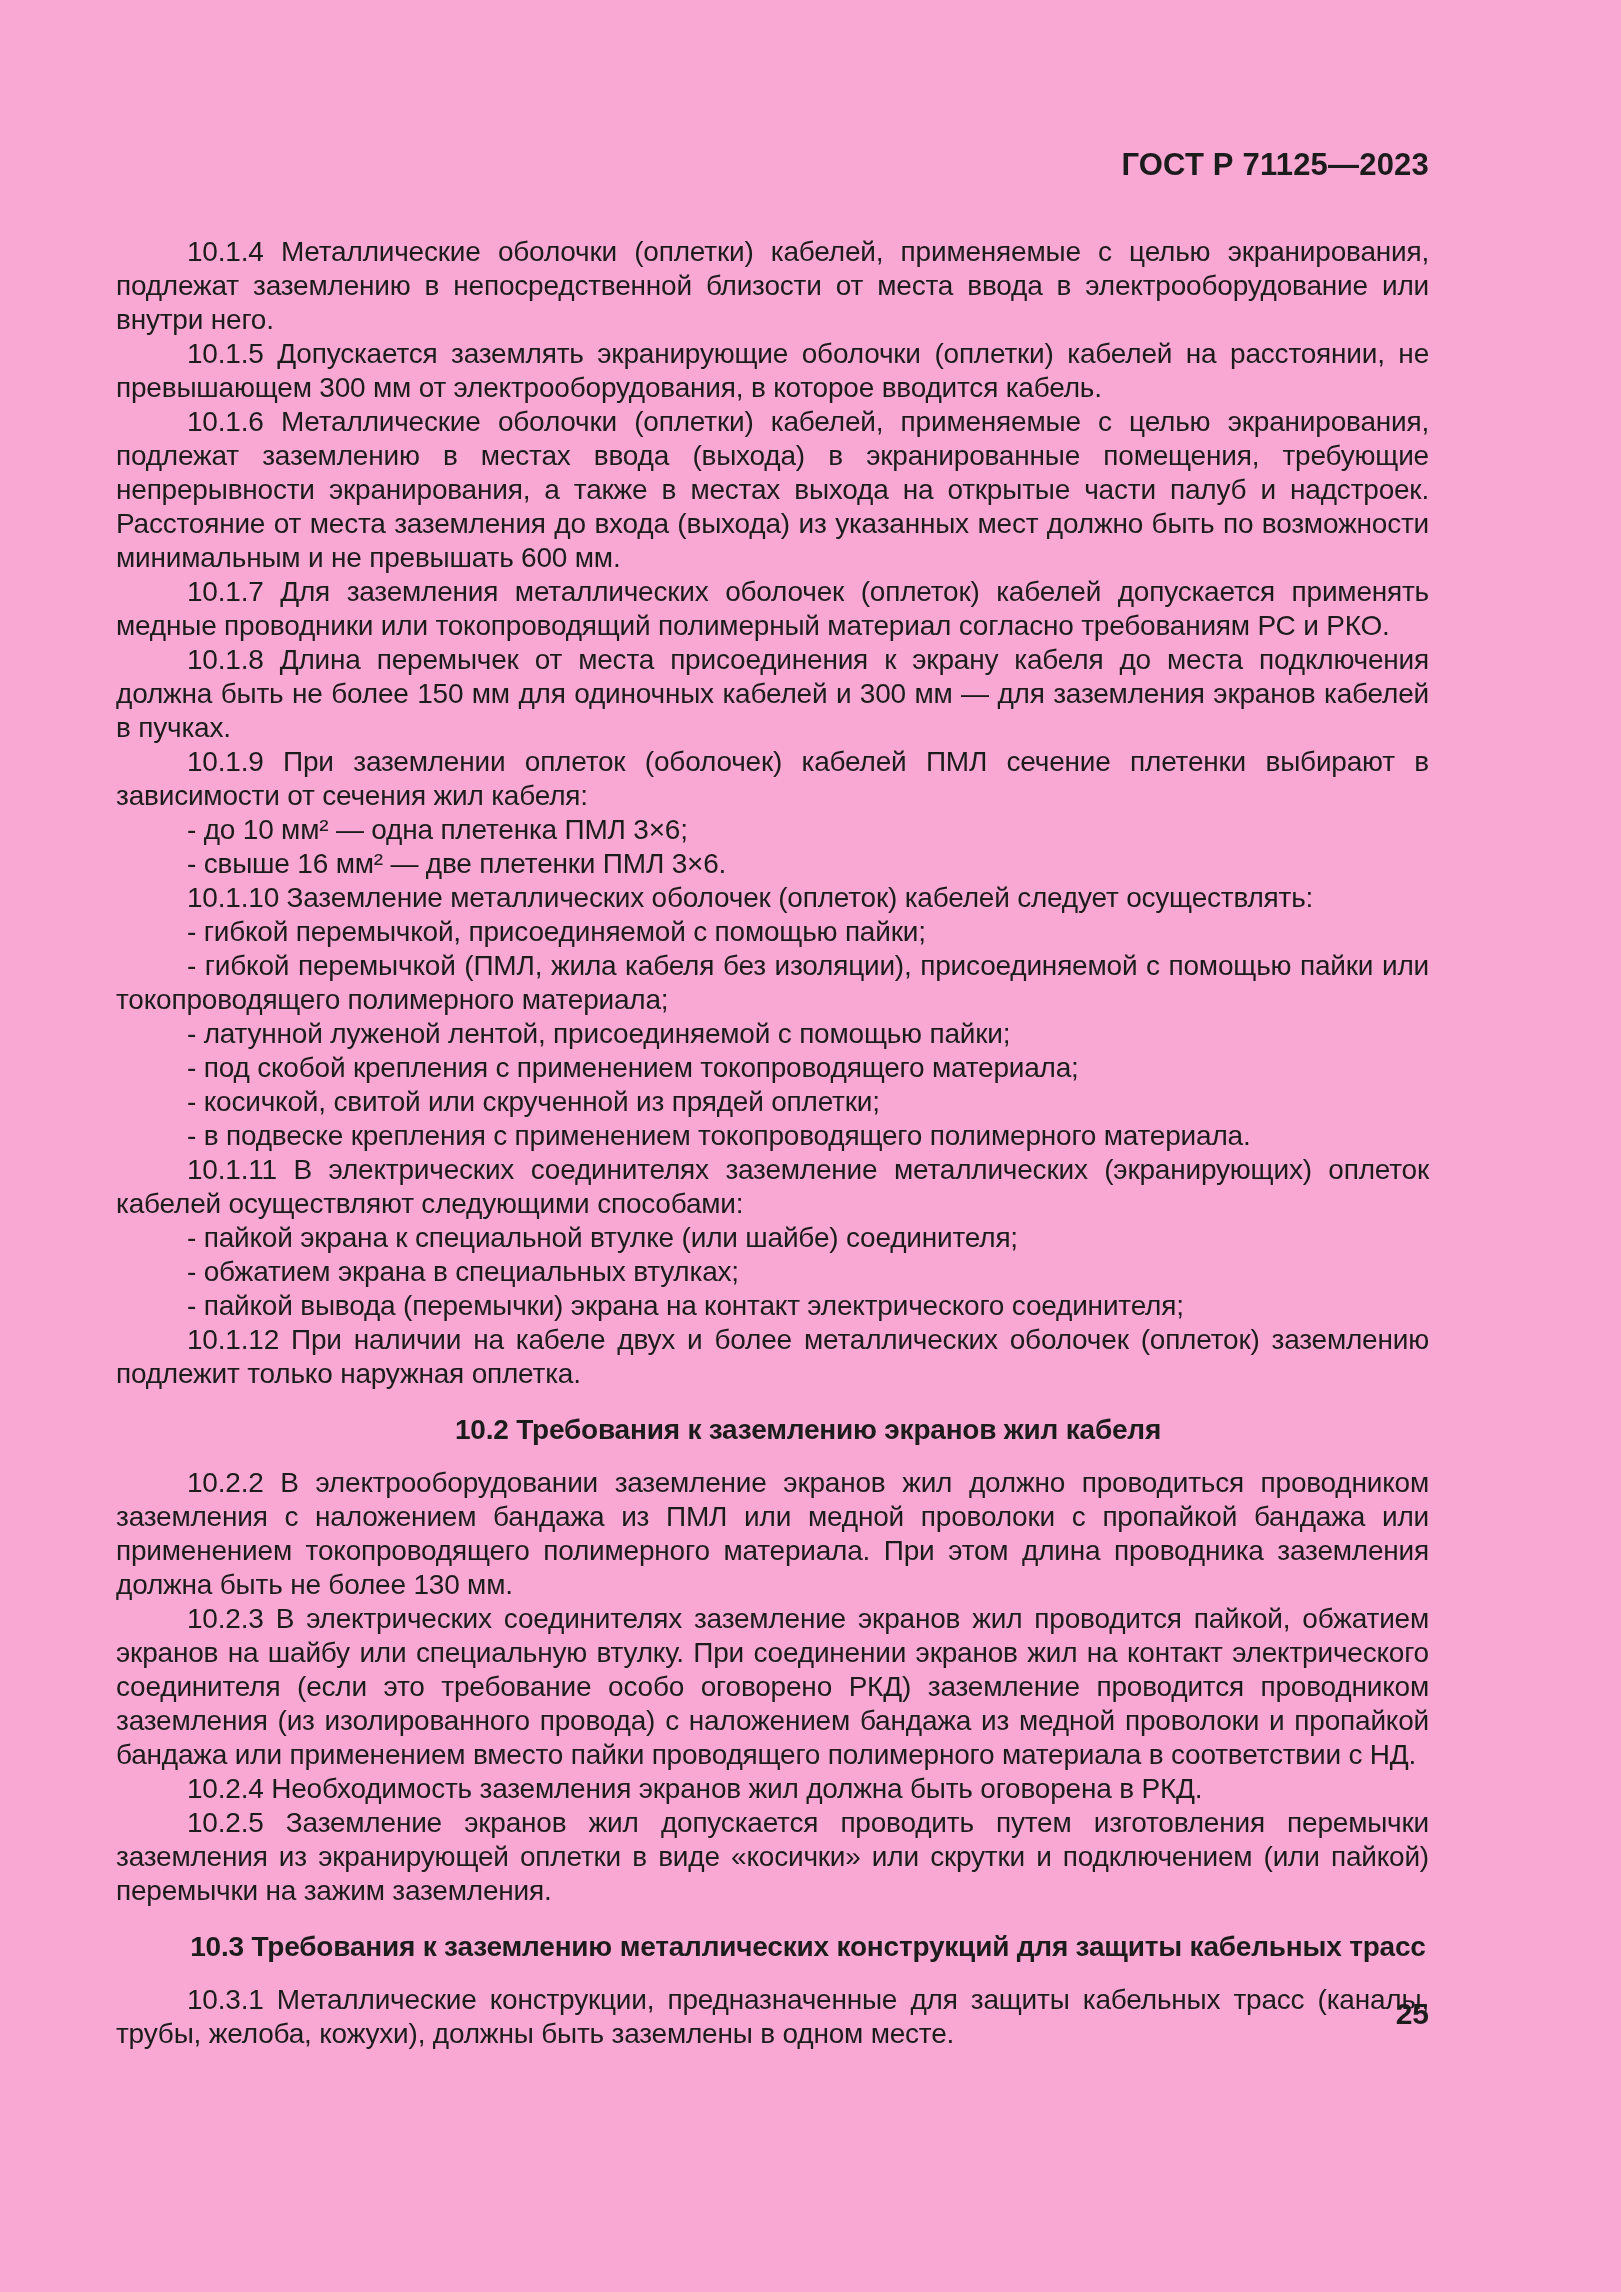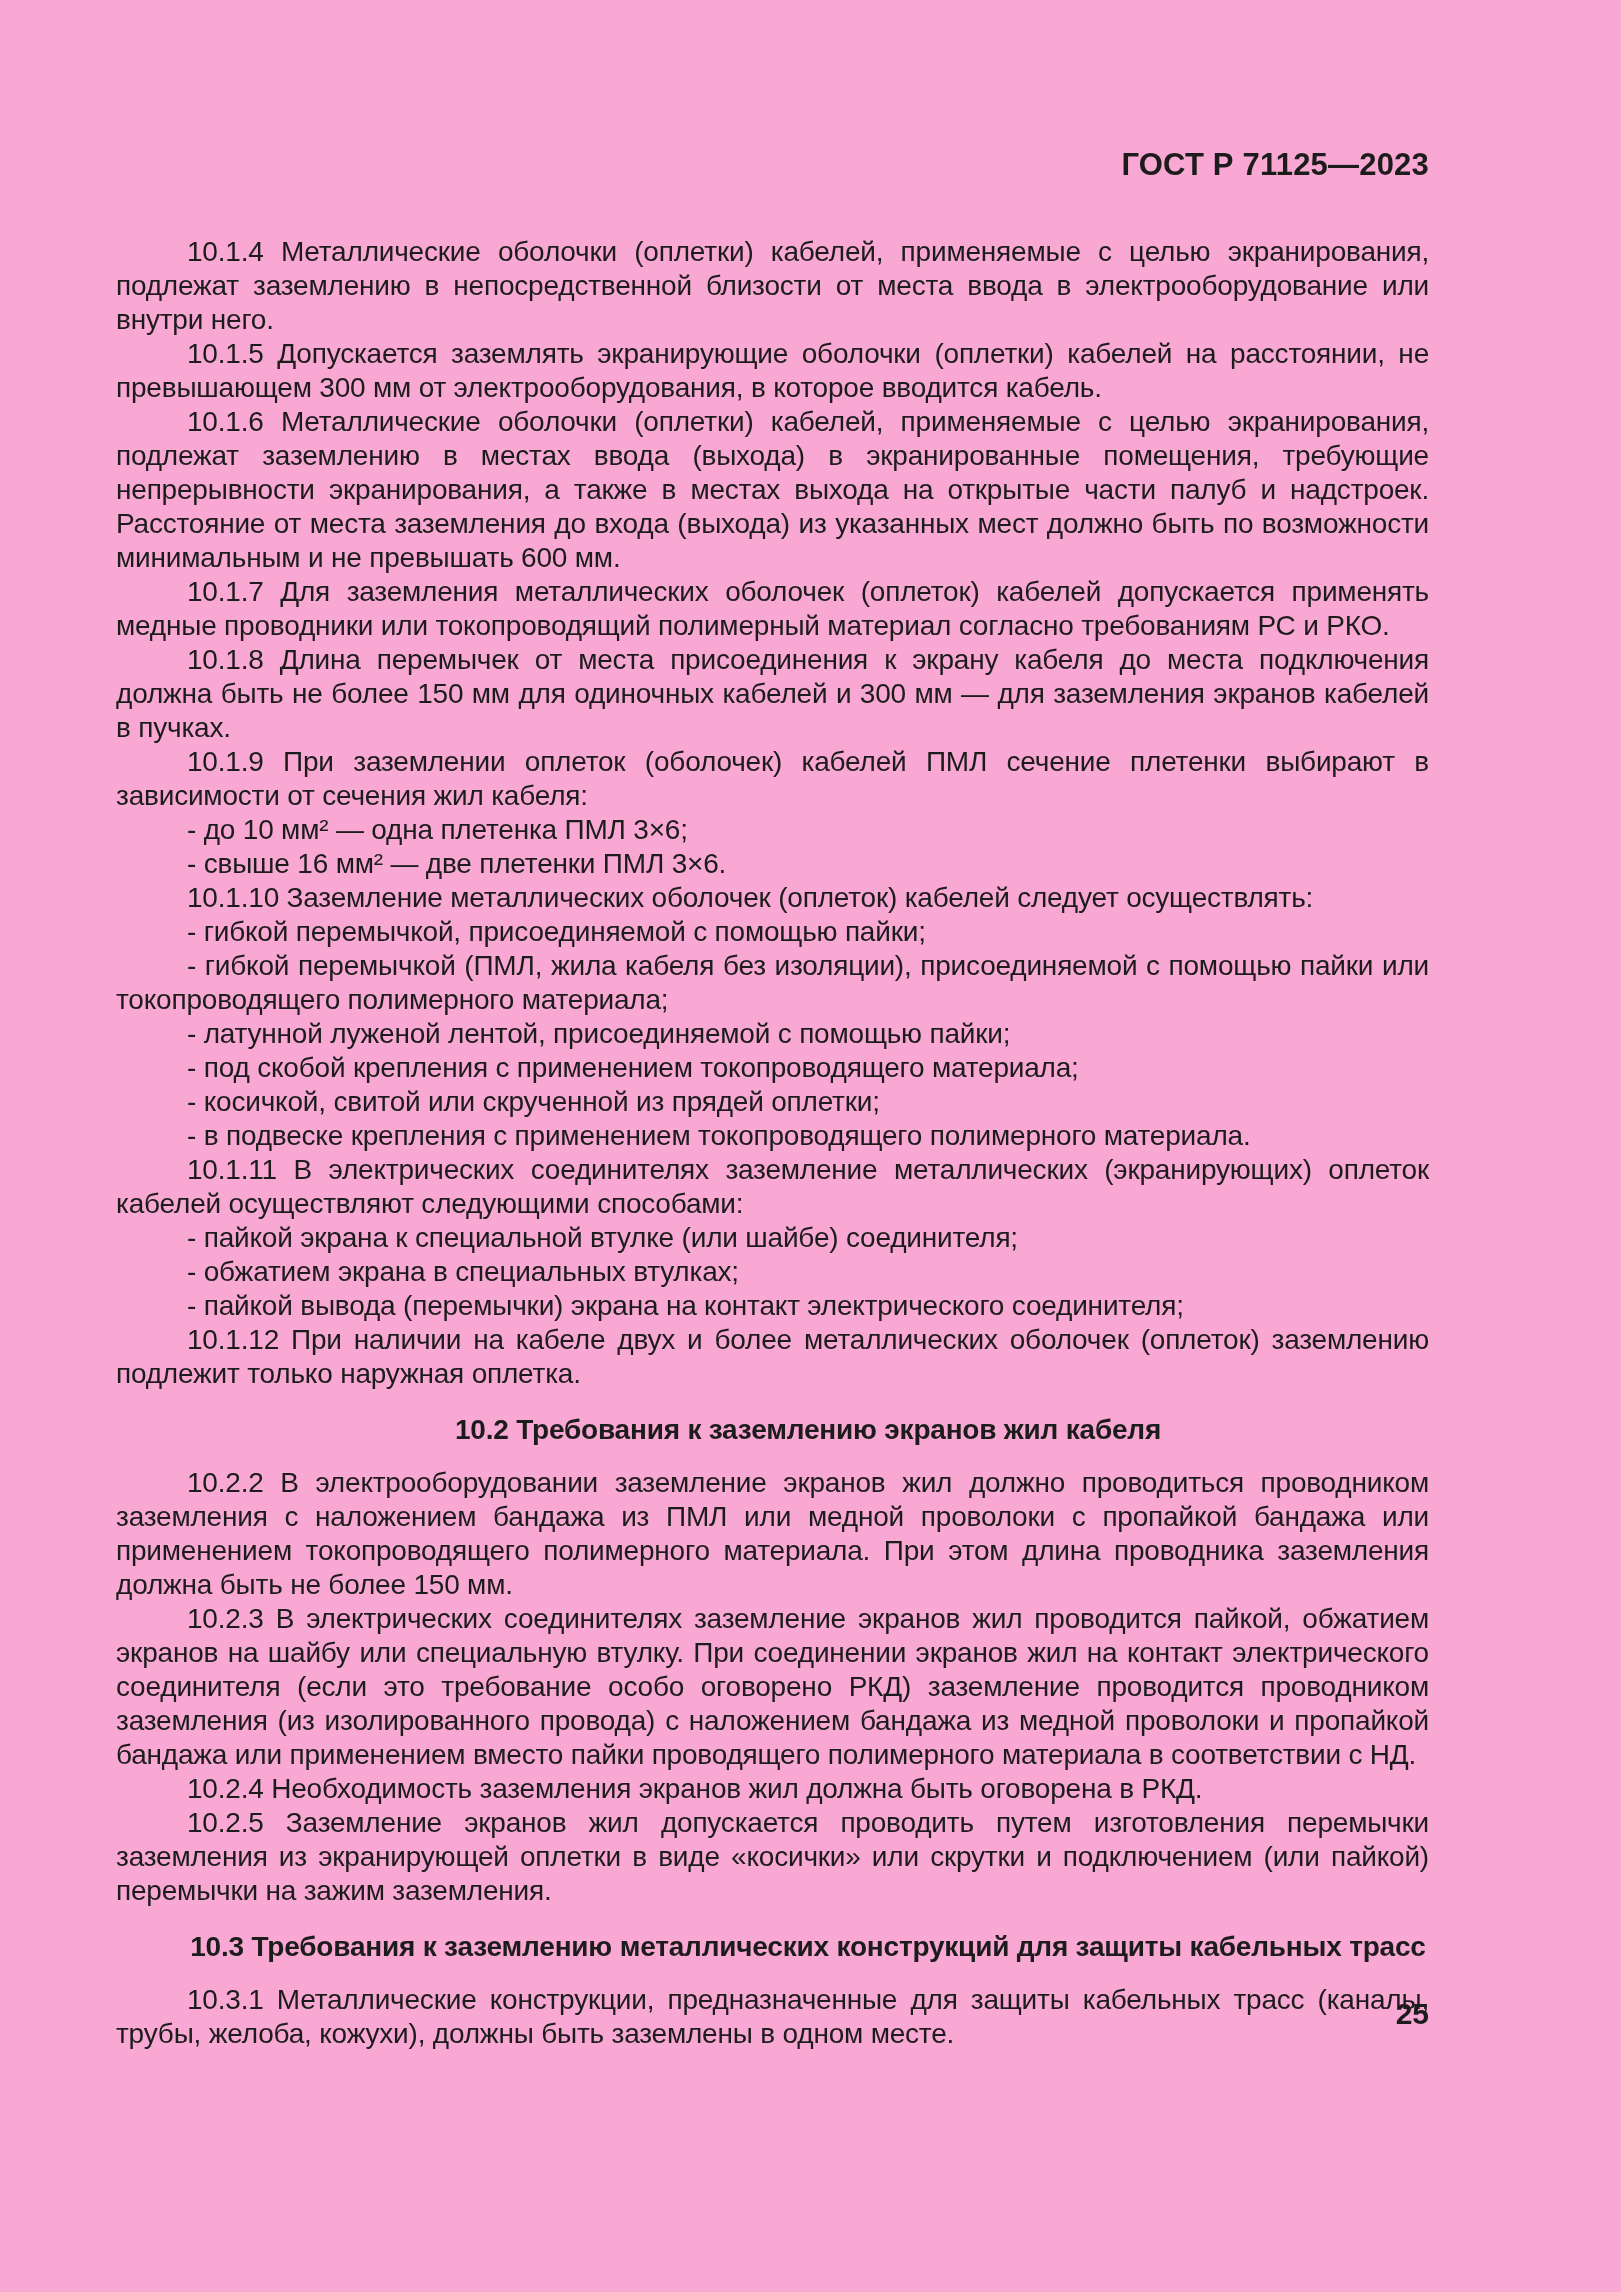--- a/index.html
+++ b/index.html
@@ -81,21 +81,21 @@
       <p>- латунной луженой лентой, присоединяемой с помощью пайки;</p>
       <p>- под скобой крепления с применением токопроводящего материала;</p>
       <p>- косичкой, свитой или скрученной из прядей оплетки;</p>
       <p>- в подвеске крепления с применением токопроводящего полимерного материала.</p>
       <p>10.1.11 В электрических соединителях заземление металлических (экранирующих) оплеток кабелей осуществляют следующими способами:</p>
       <p>- пайкой экрана к специальной втулке (или шайбе) соединителя;</p>
       <p>- обжатием экрана в специальных втулках;</p>
       <p>- пайкой вывода (перемычки) экрана на контакт электрического соединителя;</p>
       <p>10.1.12 При наличии на кабеле двух и более металлических оболочек (оплеток) заземлению подлежит только наружная оплетка.</p>
       <h2>10.2 Требования к заземлению экранов жил кабеля</h2>
-      <p>10.2.2 В электрооборудовании заземление экранов жил должно проводиться проводником заземления с наложением бандажа из ПМЛ или медной проволоки с пропайкой бандажа или применением токопроводящего полимерного материала. При этом длина проводника заземления должна быть не более 150 мм.</p>
+      <p>10.2.2 В электрооборудовании заземление экранов жил должно проводиться проводником заземления с наложением бандажа из ПМЛ или медной проволоки с пропайкой бандажа или применением токопроводящего полимерного материала. При этом длина проводника заземления должна быть не более 130 мм.</p>
       <p>10.2.3 В электрических соединителях заземление экранов жил проводится пайкой, обжатием экранов на шайбу или специальную втулку. При соединении экранов жил на контакт электрического соединителя (если это требование особо оговорено РКД) заземление проводится проводником заземления (из изолированного провода) с наложением бандажа из медной проволоки и пропайкой бандажа или применением вместо пайки проводящего полимерного материала в соответствии с НД.</p>
       <p>10.2.4 Необходимость заземления экранов жил должна быть оговорена в РКД.</p>
       <p>10.2.5 Заземление экранов жил допускается проводить путем изготовления перемычки заземления из экранирующей оплетки в виде «косички» или скрутки и подключением (или пайкой) перемычки на зажим заземления.</p>
       <h2>10.3 Требования к заземлению металлических конструкций для защиты кабельных трасс</h2>
       <p>10.3.1 Металлические конструкции, предназначенные для защиты кабельных трасс (каналы, трубы, желоба, кожухи), должны быть заземлены в одном месте.</p>
     </div>
 
   <div class="page-number">25</div>
 </div>
 

